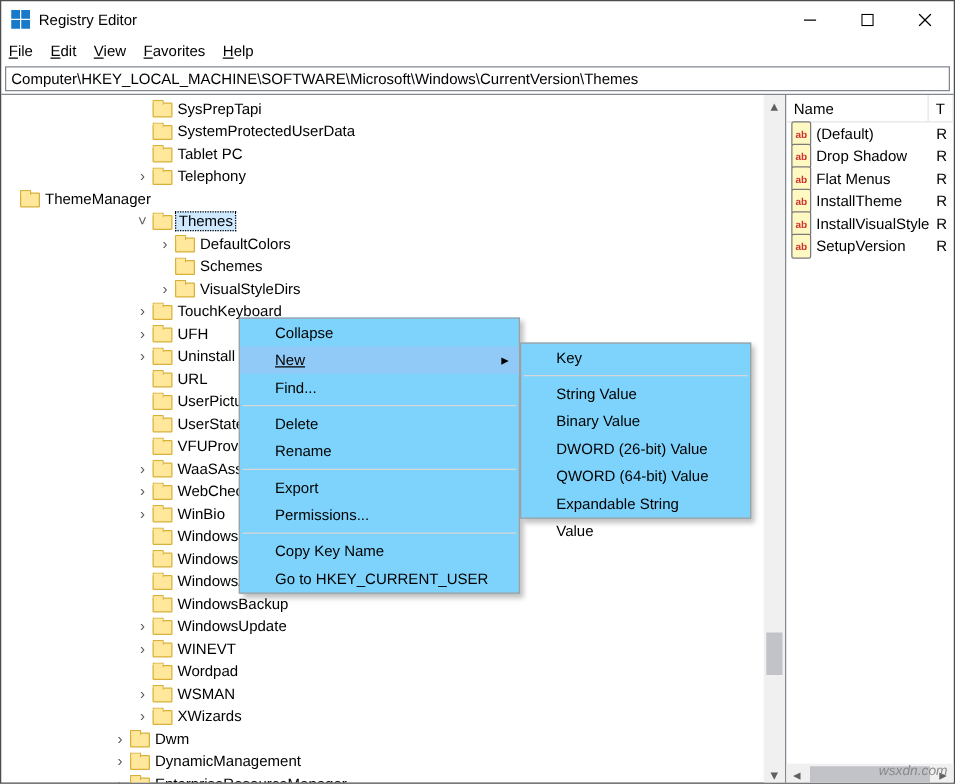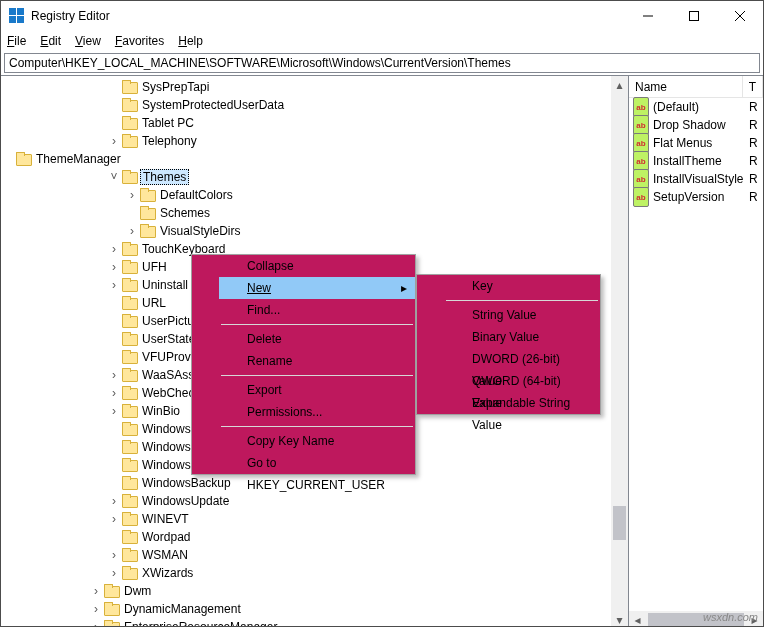--- a/index.html
+++ b/index.html
@@ -26,26 +26,26 @@
   .exp { width: 14px; text-align: center; color: #5b5b5b; font-size: 12px; }
   .fold { width: 16px; height: 14px; position: relative; margin-right: 3px; }
   .fold::before { content: ""; position: absolute; left: 1px; top: 2px; width: 14px; height: 10px; background: #ffe79c; border: 1px solid #d8b13a; border-radius: 1px; }
   .fold::after { content: ""; position: absolute; left: 1px; top: 0; width: 7px; height: 3px; background: #ffe79c; border: 1px solid #d8b13a; border-bottom: none; border-radius: 1px 1px 0 0; }
   .row .lbl { padding: 0 2px; }
   .row.sel .lbl { background: #cde8ff; border: 1px dotted #000; }
   .values { flex: 1; position: relative; overflow: hidden; }
   .vhead { height: 22px; border-bottom: 1px solid #e5e5e5; display: flex; align-items: center; }
   .vhead .col { padding: 0 6px; border-right: 1px solid #e5e5e5; height: 100%; line-height: 22px; }
   .vrow { height: 18px; display: flex; align-items: center; padding-left: 4px; gap: 4px; }
-  .vicon { width: 16px; height: 20px; border: 1px solid #7a7a7a; border-radius: 2px; display: flex; align-items: center; justify-content: center; font-size: 8px; color: #d03030; font-weight: bold; background: #bef264; }
+  .vicon { width: 16px; height: 20px; border: 1px solid #7a7a7a; border-radius: 2px; display: flex; align-items: center; justify-content: center; font-size: 8px; color: #d03030; font-weight: bold; background: #fef9c3; }
   .vrow .vname { flex: 1; white-space: nowrap; overflow: hidden; }
   .vrow .vtype { width: 14px; }
   .vsb { position: absolute; bottom: 0; left: 0; right: 0; height: 17px; background: #f0f0f0; display: flex; justify-content: space-between; }
   .vsb .l, .vsb .r { width: 17px; display: flex; align-items: center; justify-content: center; color: #606060; }
-  .ctx { position: absolute; background: #be185d; border: 1px solid #a0a0a0; box-shadow: 3px 3px 4px rgba(0,0,0,.25); font-size: 12px; z-index: 10; padding-left: 27px; }
+  .ctx { position: absolute; background: #7dd3fc; border: 1px solid #a0a0a0; box-shadow: 3px 3px 4px rgba(0,0,0,.25); font-size: 12px; z-index: 10; }
   .ctx .item { height: 22px; line-height: 22px; padding: 0 24px 0 28px; position: relative; }
   .ctx .sep { height: 1px; background: #d7d7d7; margin: 3px 2px; }
   .ctx .item.hl { background: #91c9f7; text-decoration: underline; }
   .ctx .item .arrow { position: absolute; right: 8px; top: 0; }
   .ctx1 { left: 190px; top: 178px; width: 225px; }
   .ctx2 { left: 415px; top: 198px; width: 185px; }
   .watermark { position: absolute; bottom: 4px; right: 6px; font-size: 11px; color: #888; font-style: italic; }
 </style>
 </head>
 <body>

